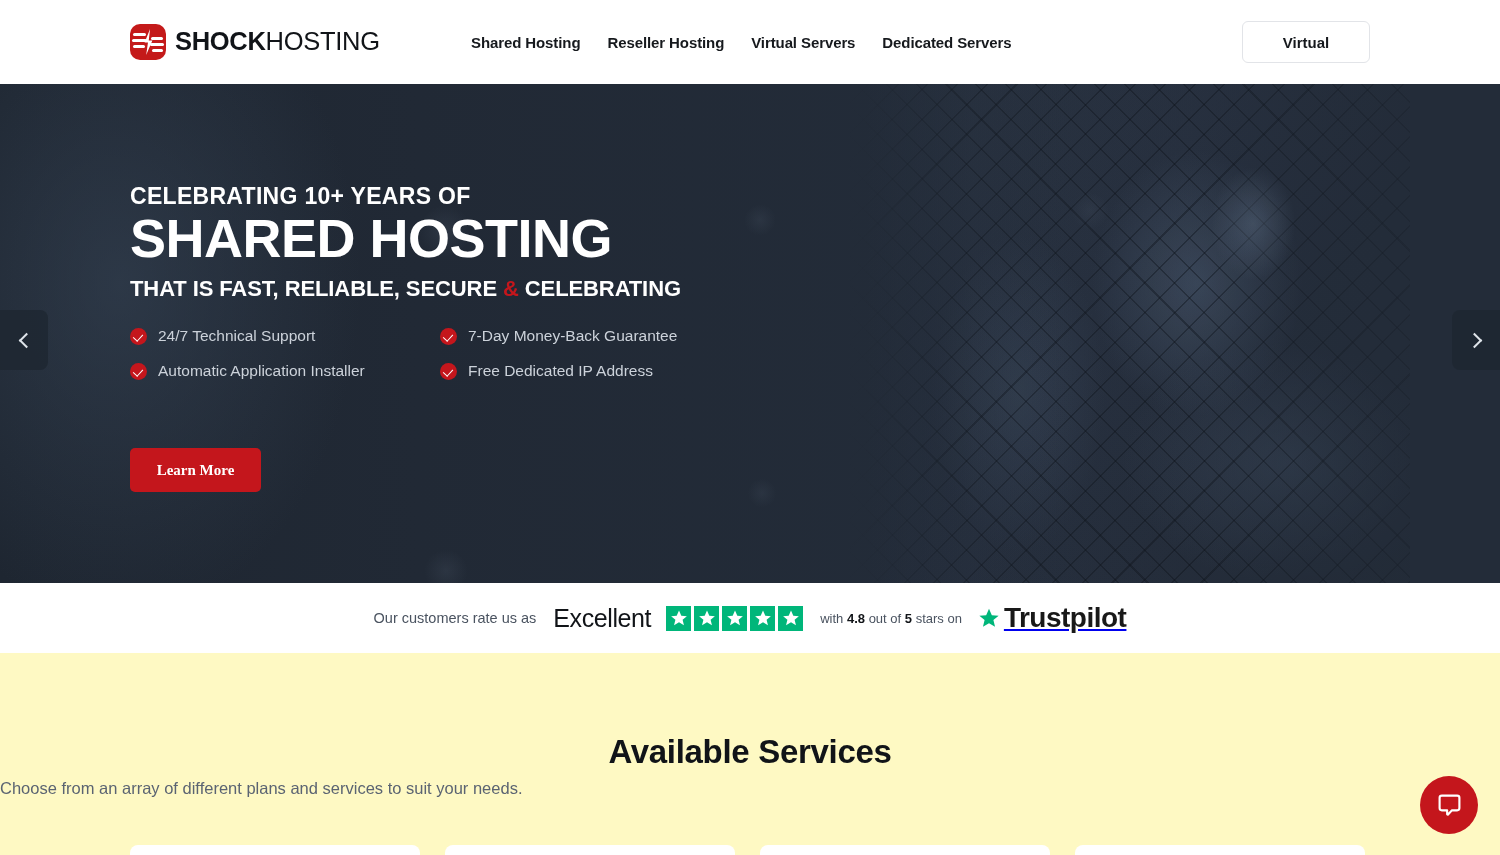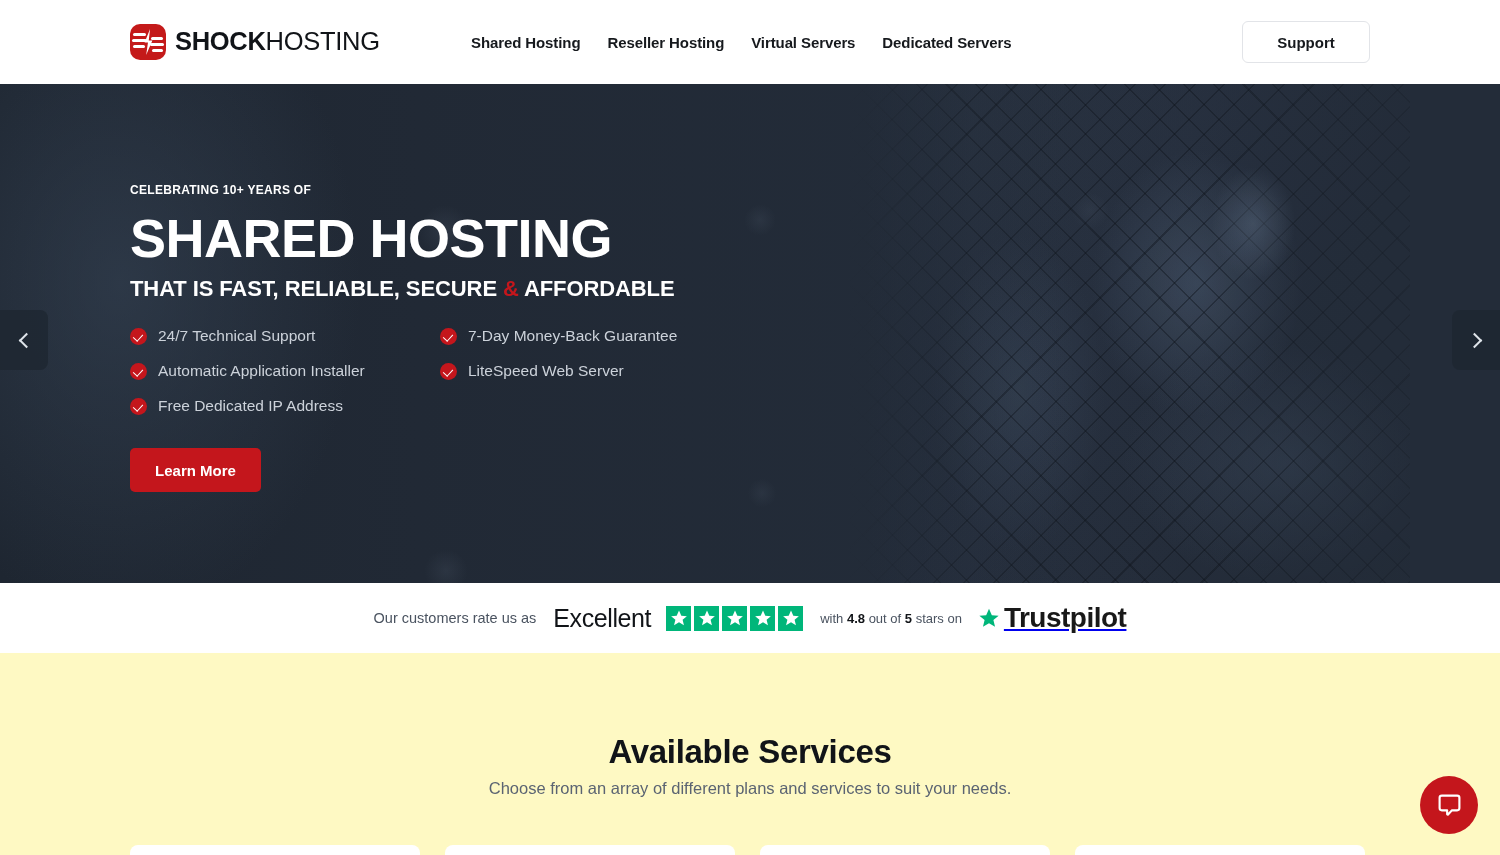--- a/index.html
+++ b/index.html
@@ -124,21 +124,21 @@
       radial-gradient(circle 20px at 762px 409px, rgba(150,168,192,0.07), rgba(0,0,0,0) 72%),
       radial-gradient(circle 26px at 1090px 127px, rgba(150,168,192,0.06), rgba(0,0,0,0) 72%),
       radial-gradient(ellipse 300px 420px at 8% 40%, rgba(56,70,88,0.55), rgba(0,0,0,0) 80%),
       linear-gradient(90deg, rgba(30,38,49,1) 0%, rgba(33,41,53,0.92) 30%, rgba(33,41,53,0.25) 56%, rgba(33,41,53,0) 72%);
     pointer-events: none;
   }
   .hero-inner { position: absolute; left: 130px; top: 0; width: 760px; height: 100%; }
 
   .eyebrow {
     position: absolute; top: 99px; left: 0;
-    font-size: 12px; font-weight: 700; color: #ffffff;
+    font-size: 23px; font-weight: 700; color: #ffffff;
     letter-spacing: 0.3px; white-space: nowrap;
   }
   .hero-title {
     position: absolute; top: 124px; left: 0;
     font-size: 54px; font-weight: 700; color: #ffffff;
     letter-spacing: -0.5px; line-height: 1.12; white-space: nowrap;
   }
   .hero-sub {
     position: absolute; top: 192px; left: 0;
     font-size: 22px; font-weight: 700; color: #ffffff;
@@ -168,21 +168,21 @@
     transform: rotate(42deg);
   }
   .feat-label { font-size: 15.5px; color: #ccd2da; white-space: nowrap; }
 
   .btn-learn {
     position: absolute; top: 364px; left: 0;
     width: 131px; height: 44px;
     background: #c4161c; color: #ffffff;
     border: none; border-radius: 5px;
     font-size: 15px; font-weight: 700;
-    font-family: Liberation Sans, sans-serif;
+    font-family: Liberation Serif, serif;
     cursor: pointer;
     display: flex; align-items: center; justify-content: center;
   }
 
   .carousel-arrow {
     position: absolute; top: 226px;
     width: 48px; height: 60px;
     background: rgba(30,38,49,0.78);
     display: flex; align-items: center; justify-content: center;
     cursor: pointer; z-index: 12;
@@ -230,21 +230,20 @@
     text-decoration: underline;
   }
   .svc-title {
     position: absolute; top: 80px; left: 0; width: 1500px;
     text-align: center;
     font-size: 33px; font-weight: 700; color: #111418;
     letter-spacing: -0.3px;
   }
   .svc-sub {
     position: absolute; top: 126px; left: 0; width: 1500px;
-    text-align: center;
     font-size: 16.5px; color: #5b6472;
   }
   .svc-cards {
     position: absolute; top: 192px; left: 130px;
     width: 1240px; height: 20px;
     display: flex; gap: 25px;
   }
   .svc-card {
     width: 290px; height: 20px;
     background: #ffffff;
@@ -282,52 +281,48 @@
     </a>
 
     <nav class="nav">
       <a href="#">Shared Hosting</a>
       <a href="#">Reseller Hosting</a>
       <a href="#">Virtual Servers</a>
       <a href="#">Dedicated Servers</a>
     </nav>
 
     <div class="hdr-btns">
-      <button class="btn-support">Support</button>
+      <button class="btn-support">Virtual</button>
     </div>
   </header>
 
   <section class="hero">
     <div class="hero-photo"></div>
     <div class="hero-vignette"></div>
 
     <div class="hero-inner">
       <div class="eyebrow">CELEBRATING 10+ YEARS OF</div>
       <h1 class="hero-title">SHARED HOSTING</h1>
-      <div class="hero-sub"><span>THAT IS FAST, RELIABLE, SECURE </span><span class="amp">&amp;</span><span> AFFORDABLE</span></div>
+      <div class="hero-sub"><span>THAT IS FAST, RELIABLE, SECURE </span><span class="amp">&amp;</span><span> CELEBRATING</span></div>
 
       <div class="feat-grid">
         <div class="feat">
           <span class="check"></span>
           <span class="feat-label">24/7 Technical Support</span>
         </div>
         <div class="feat">
           <span class="check"></span>
           <span class="feat-label">7-Day Money-Back Guarantee</span>
         </div>
         <div class="feat">
           <span class="check"></span>
           <span class="feat-label">Automatic Application Installer</span>
         </div>
         <div class="feat">
           <span class="check"></span>
-          <span class="feat-label">LiteSpeed Web Server</span>
-        </div>
-        <div class="feat">
-          <span class="check"></span>
           <span class="feat-label">Free Dedicated IP Address</span>
         </div>
       </div>
 
       <button class="btn-learn">Learn More</button>
     </div>
 
     <div class="carousel-arrow prev">
       <span class="chev l"></span>
     </div>

